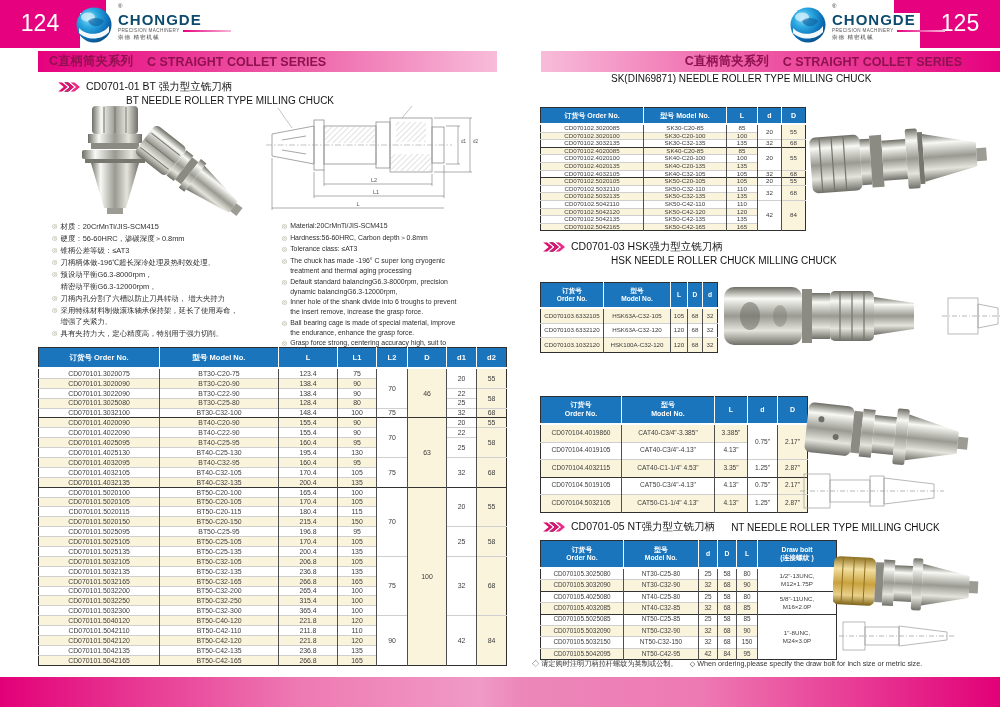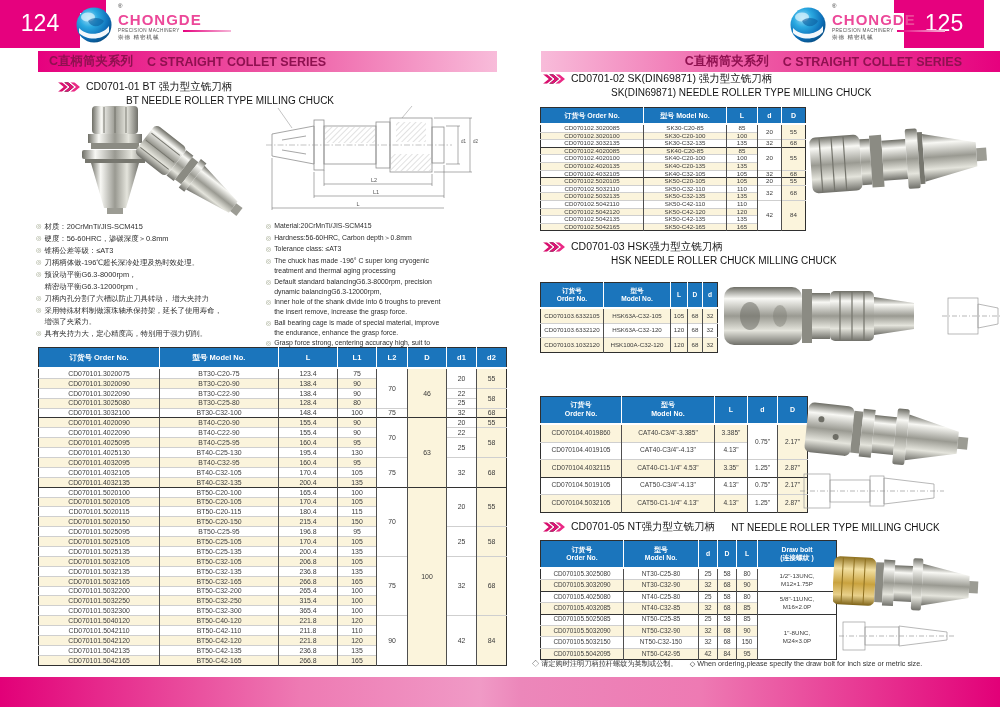--- a/index.html
+++ b/index.html
@@ -10,21 +10,21 @@
   
   .tab{position:absolute;top:0;width:80px;height:48px;background:#e6017e;color:#fff;
        font-size:23px;text-align:center;line-height:46px;}
   .tab-strip{position:absolute;top:0;width:26px;height:13px;background:#e6017e;}
 
   
   .logo{position:absolute;display:flex;gap:4px;align-items:flex-start;}
   .logo-globe{width:40px;height:40px;}
   .logo-text{position:relative;padding-top:3px;}
   .logo-reg{position:absolute;top:-2px;left:0;font-size:6px;color:#333;}
-  .logo-name{font-size:15px;font-weight:bold;letter-spacing:1px;color:#ec4899;line-height:1;margin-top:4px;}
+  .logo-name{font-size:15px;font-weight:bold;letter-spacing:1px;color:#0c4a6e;line-height:1;margin-top:4px;}
   .logo-sub{display:flex;align-items:center;gap:3px;font-size:4.6px;color:#555;letter-spacing:.4px;margin-top:1px;}
   .logo-line{display:inline-block;width:48px;height:2px;background:linear-gradient(90deg,#e6017e,#f6b6d8);}
   .logo-cn{font-size:5.5px;color:#444;margin-top:1px;letter-spacing:1px;}
 
   
   .bar{position:absolute;top:51px;height:21px;display:flex;align-items:center;
        font-weight:bold;font-size:12.5px;color:#8f1150;box-sizing:border-box;}
   .bar-left{left:38px;width:459px;padding-left:11px;
        background:linear-gradient(90deg,#e6017e 0%,#ee5da6 55%,#f8bcda 100%);}
   .bar-right{left:541px;width:459px;justify-content:flex-end;padding-right:38px;
@@ -32,21 +32,21 @@
   .bar .en{margin-left:14px;text-align:right;}
 
   
   .sec{position:absolute;}
   .sec-l1{display:flex;align-items:center;gap:6px;}
   .sec-cn{font-size:10.5px;font-weight:500;color:#141414;white-space:nowrap;}
   .sec-en{font-size:10px;color:#141414;margin-left:68px;margin-top:1px;white-space:nowrap;}
   .sec-en.inline{display:inline;margin:0 0 0 10px;}
 
   
-  .specs{position:absolute;left:36px;top:221px;width:460px;display:flex;gap:11px;}
+  .specs{position:absolute;left:52px;top:221px;width:460px;display:flex;gap:11px;}
   .spec-col{box-sizing:border-box;}
   .spec-cn{width:224px;font-size:7.4px;line-height:1.5;color:#2d2d2d;}
   .spec-en{width:236px;font-size:6.9px;line-height:1.42;color:#2d2d2d;}
   .spec-item{display:flex;gap:3px;margin-bottom:1px;}
   .blt{color:#8e9678;font-size:6.3px;line-height:1.7;flex:0 0 auto;}
 
   
   table.tbl{position:absolute;border-collapse:collapse;table-layout:fixed;
             border:1px solid #2f2f2f;background:#fff;}
   .tbl th{background:#1b75bc;color:#fff;font-weight:bold;text-align:center;
@@ -134,21 +134,21 @@
       <path d="M7 0 L13.5 5.5 L7 11 L11.5 11 L18 5.5 L11.5 0 Z" fill="#e01577"></path>
       <path d="M14 0 L20.5 5.5 L14 11 L18.5 11 L25 5.5 L18.5 0 Z" fill="#ea2a85"></path>
     </symbol>
   </defs>
 </svg>
 
 <div id="sheet">
 
   <div class="tab" style="left:0"><span>124</span></div>
   <div class="tab-strip" style="left:80px"></div>
-  <div class="tab" style="right:16px"><span>125</span></div>
+  <div class="tab" style="right:0"><span>125</span></div>
   <div class="tab-strip" style="right:80px"></div>
 
   <div class="logo" style="left:74px;top:5px">
     <svg class="logo-globe" viewBox="0 0 40 40">
       <circle cx="20" cy="20" r="17.5" fill="url(#lg)"></circle>
       <ellipse cx="14" cy="12" rx="7" ry="4.5" fill="#d6f1fc" opacity="0.75"></ellipse>
       <path d="M5,23 C12,31 28,31 35,21 L35,27 C27,36 12,35 5,28 Z" fill="#ffffff" opacity="0.95"></path>
       <path d="M14,16 C18,12 26,12 30,16 C27,22 18,24 14,16 Z" fill="#0b5b9c" opacity="0.6"></path>
     </svg>
     <div class="logo-text">
@@ -562,26 +562,20 @@
         <tr>
           <td>CD070101.5042165</td>
           <td>BT50-C42-165</td>
           <td>266.8</td>
           <td>165</td>
         </tr>
       </tbody>
     </table>
 
   <div class="sec" style="left:543px;top:72px">
-    <div class="sec-l1">
-      <svg width="22" height="10" viewBox="0 0 25 11">
-          <use href="#chev"></use>
-        </svg>
-      <span class="sec-cn">CD0701-02 SK(DIN69871) 强力型立铣刀柄</span>
-    </div>
     <div class="sec-en">SK(DIN69871) NEEDLE ROLLER TYPE MILLING CHUCK</div>
   </div>
   <table class="tbl t-sk">
       <thead>
         <tr>
           <th style="width: 102px;">订货号 Order No.</th>
           <th style="width: 82px;">型号 Model No.</th>
           <th style="width: 30px;">L</th>
           <th style="width: 23px;">d</th>
           <th style="width: 23px;">D</th>

